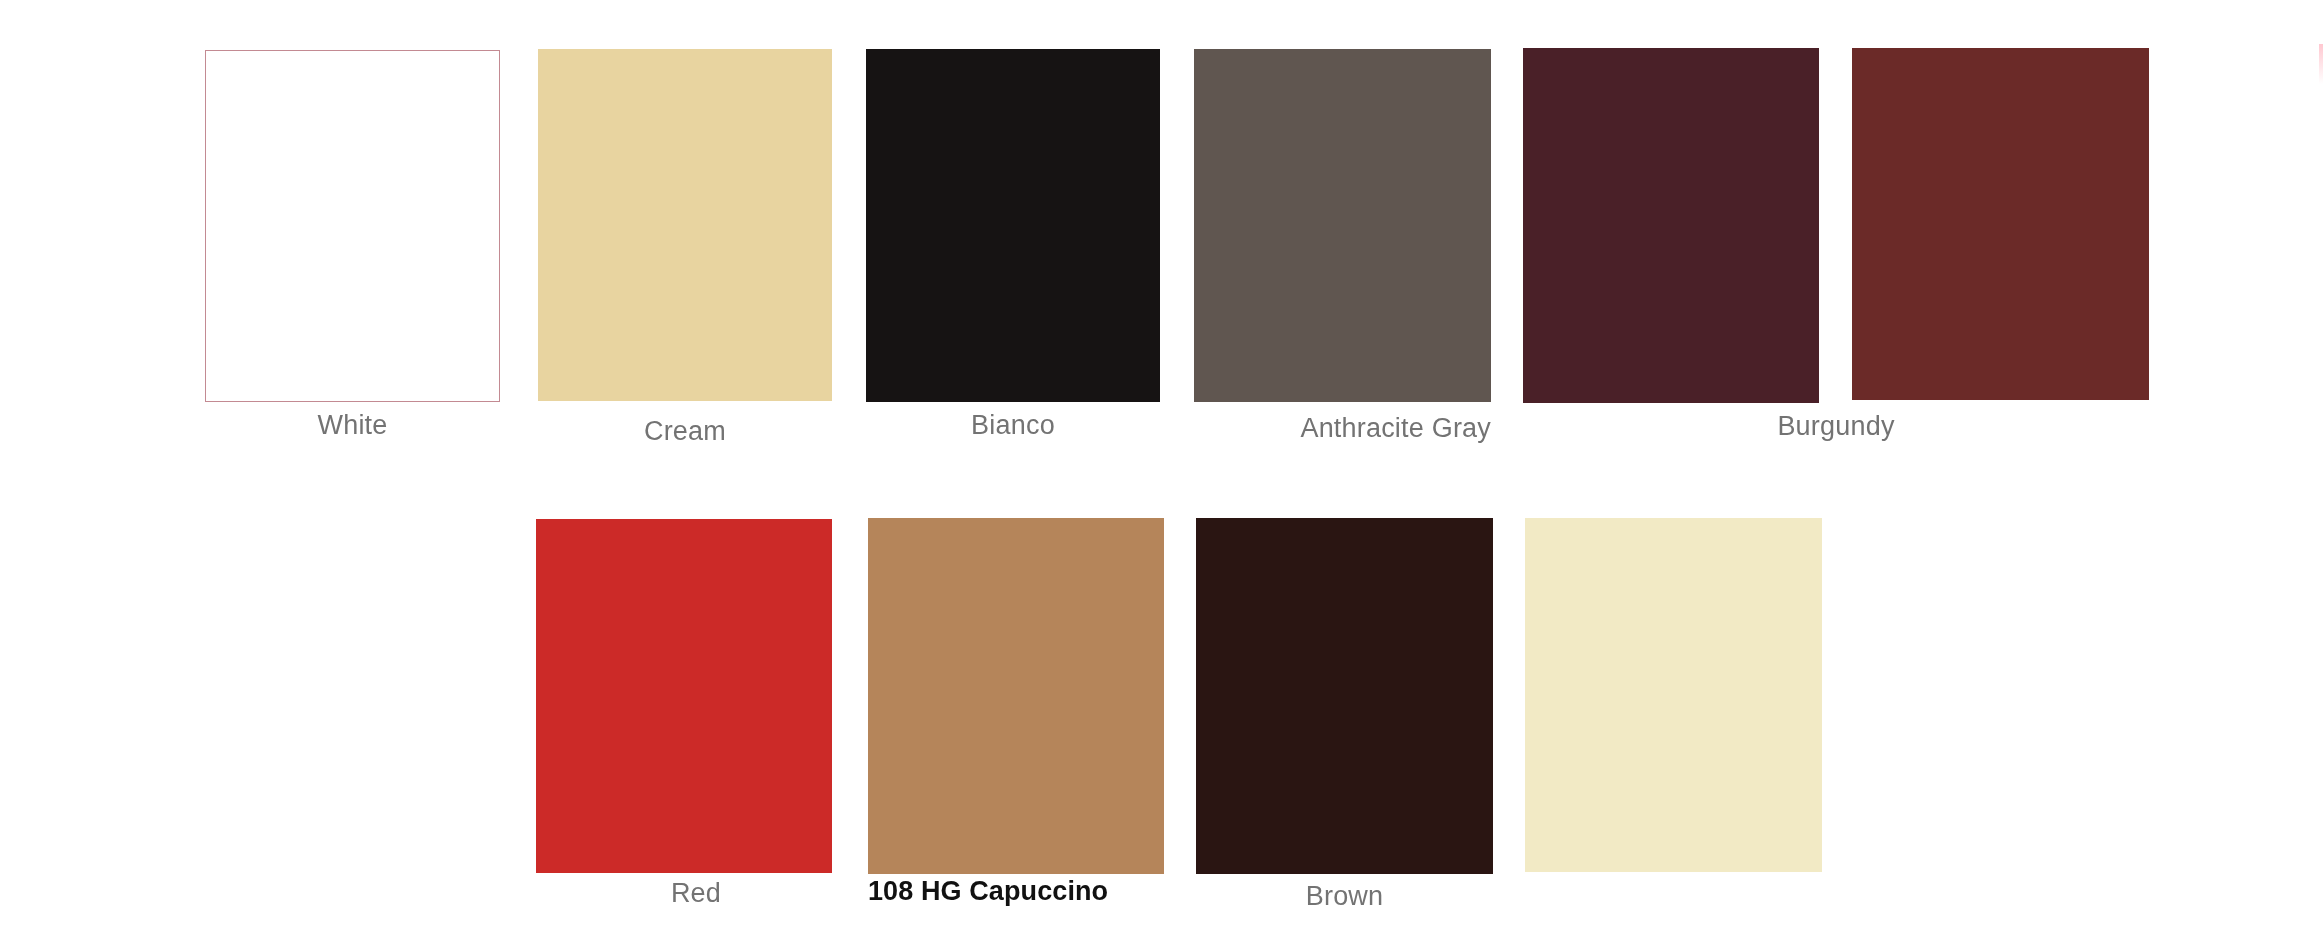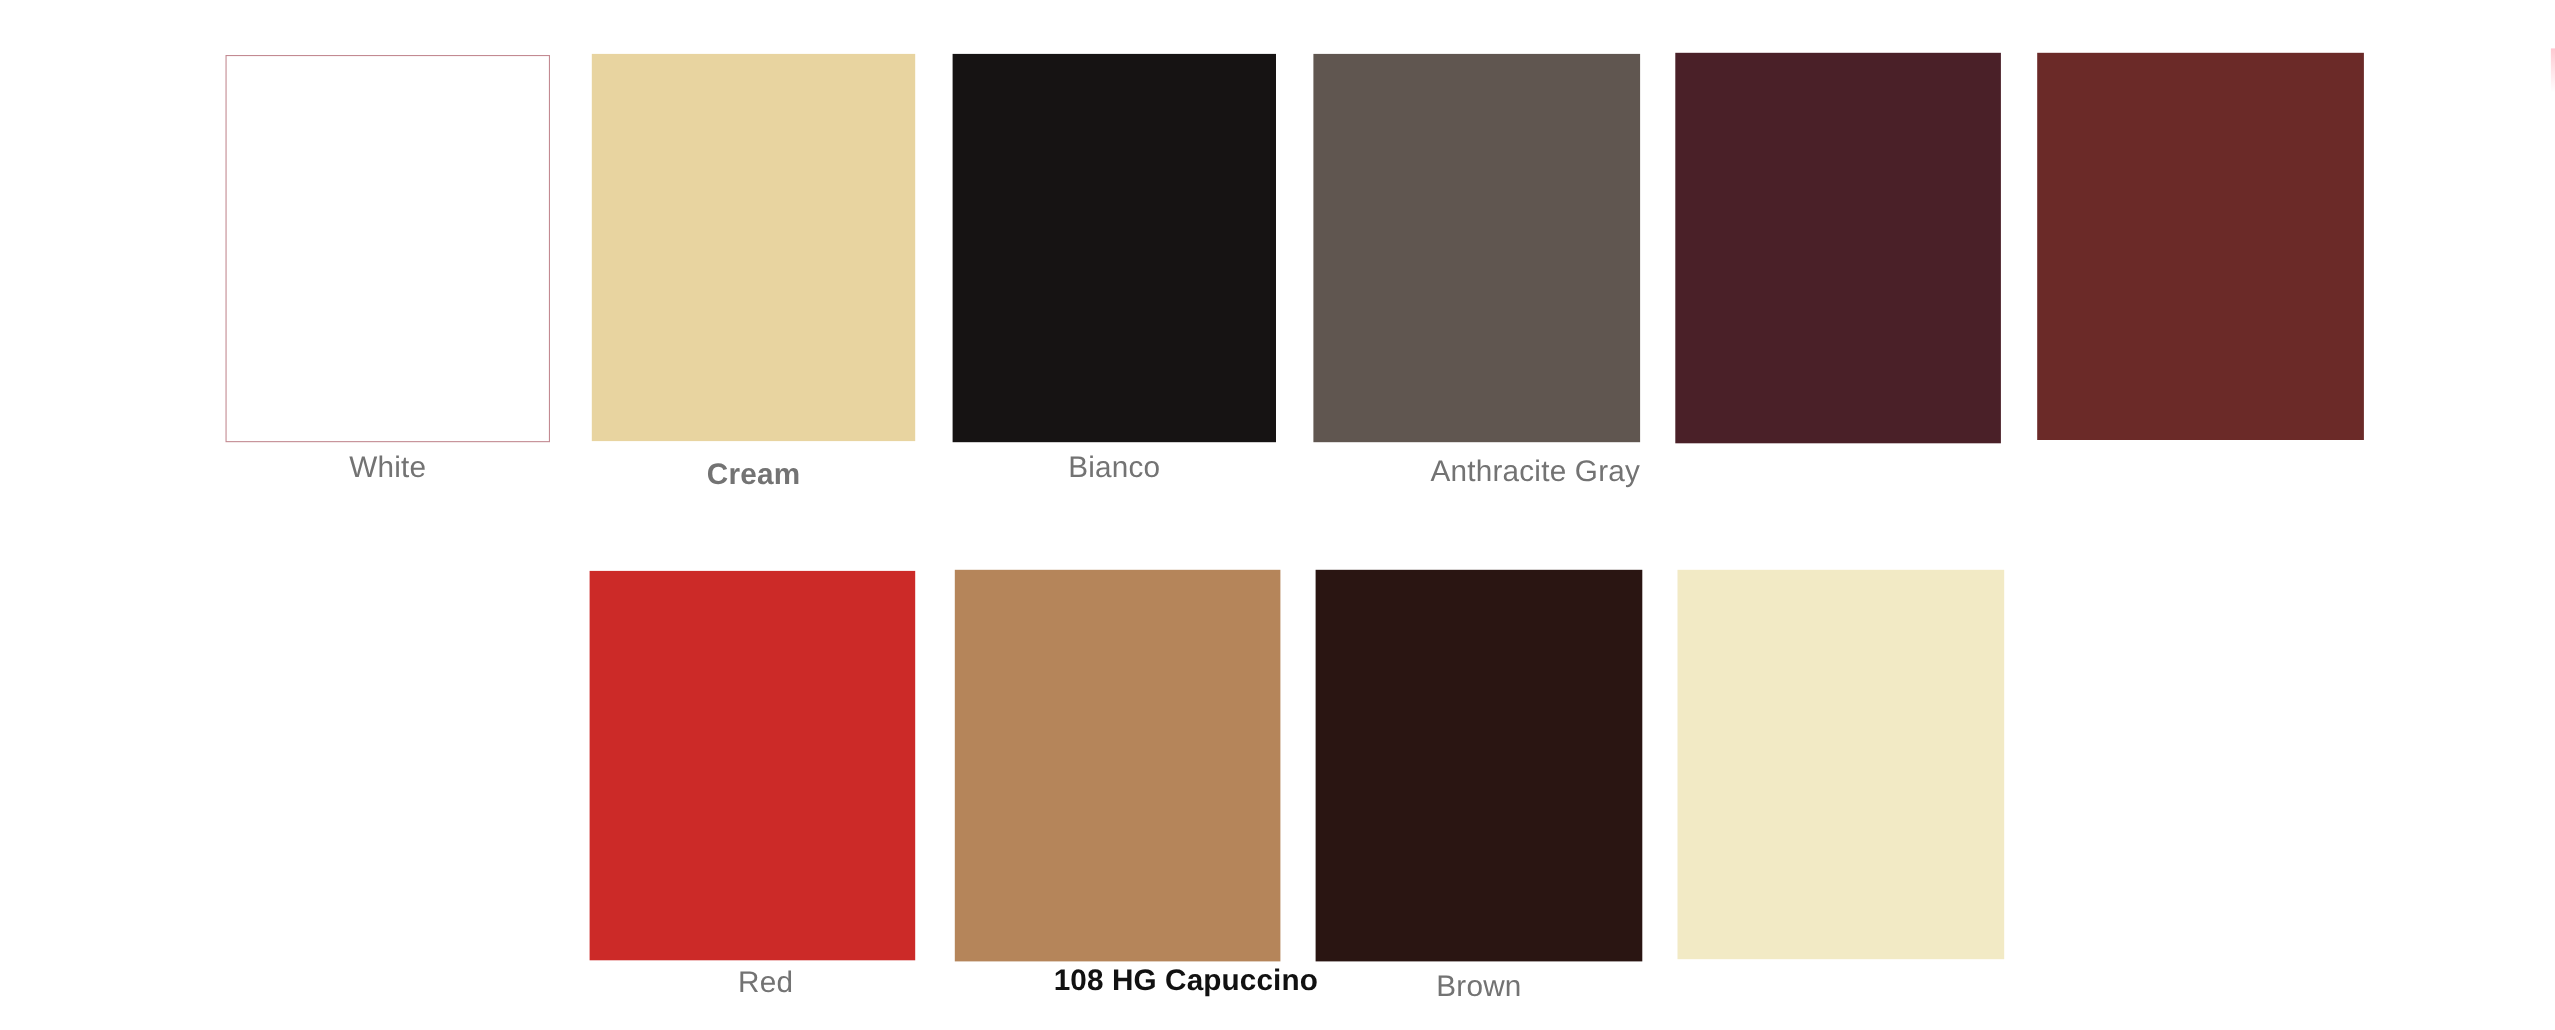--- a/index.html
+++ b/index.html
@@ -73,45 +73,46 @@
 
 <div id="stage">
     <div style="position: absolute; left: 0px; top: 0px; width: 100%; height: 100%;">
       <div class="swatch-cell" style="left: 205px; top: 50px; width: 295px; height: 352px;">
         <div class="swatch-chip" style="width: 295px; height: 352px; background: rgb(255, 255, 255); border: 1px solid rgb(195, 138, 146);"></div>
       </div>
       <div class="swatch-label label-muted" style="left: 205px; top: 412px; width: 295px; text-align: center;">White</div>
       <div class="swatch-cell" style="left: 538px; top: 49px; width: 294px; height: 352px;">
         <div class="swatch-chip" style="width: 294px; height: 352px; background: rgb(232, 212, 160);"></div>
       </div>
-      <div class="swatch-label label-muted" style="left: 538px; top: 418px; width: 294px; text-align: center; font-weight: bold;">Cream</div>
+      <div class="swatch-label label-muted" style="left: 538px; top: 418px; width: 294px; text-align: center;">Cream</div>
       <div class="swatch-cell" style="left: 866px; top: 49px; width: 294px; height: 353px;">
         <div class="swatch-chip" style="width: 294px; height: 353px; background: rgb(22, 19, 19);"></div>
       </div>
       <div class="swatch-label label-muted" style="left: 866px; top: 412px; width: 294px; text-align: center;">Bianco</div>
       <div class="swatch-cell" style="left: 1194px; top: 49px; width: 297px; height: 353px;">
         <div class="swatch-chip" style="width: 297px; height: 353px; background: rgb(96, 86, 80);"></div>
       </div>
       <div class="swatch-label label-muted" style="left: 1194px; top: 415px; width: 297px; text-align: right;">Anthracite Gray</div>
       <div class="swatch-cell" style="left: 1523px; top: 48px; width: 296px; height: 355px;">
         <div class="swatch-chip" style="width: 296px; height: 355px; background: rgb(74, 32, 40);"></div>
       </div>
       <div class="swatch-cell" style="left: 1852px; top: 48px; width: 297px; height: 352px;">
         <div class="swatch-chip" style="width: 297px; height: 352px; background: rgb(107, 42, 40);"></div>
       </div>
+      <div class="swatch-label label-muted" style="left: 1523px; top: 413px; width: 626px; text-align: center;">Burgundy</div>
     </div>
     <div style="position: absolute; left: 0px; top: 0px; width: 100%; height: 100%;">
       <div class="swatch-cell" style="left: 536px; top: 519px; width: 296px; height: 354px;">
         <div class="swatch-chip" style="width: 296px; height: 354px; background: rgb(204, 42, 40);"></div>
       </div>
       <div class="swatch-label label-muted" style="left: 548px; top: 880px; width: 296px; text-align: center;">Red</div>
       <div class="swatch-cell" style="left: 868px; top: 518px; width: 296px; height: 356px;">
         <div class="swatch-chip" style="width: 296px; height: 356px; background: rgb(181, 133, 90);"></div>
       </div>
-      <div class="swatch-label label-strong" style="left: 868px; top: 878px; width: 420px; text-align: center;">108 HG Capuccino</div>
+      <div class="swatch-label label-strong" style="left: 868px; top: 878px; width: 420px; text-align: left;">108 HG Capuccino</div>
       <div class="swatch-cell" style="left: 1196px; top: 518px; width: 297px; height: 356px;">
         <div class="swatch-chip" style="width: 297px; height: 356px; background: rgb(42, 21, 18);"></div>
       </div>
       <div class="swatch-label label-muted" style="left: 1196px; top: 883px; width: 297px; text-align: center;">Brown</div>
       <div class="swatch-cell" style="left: 1525px; top: 518px; width: 297px; height: 354px;">
         <div class="swatch-chip" style="width: 297px; height: 354px; background: rgb(242, 234, 197);"></div>
       </div>
     </div>
   </div>
 

